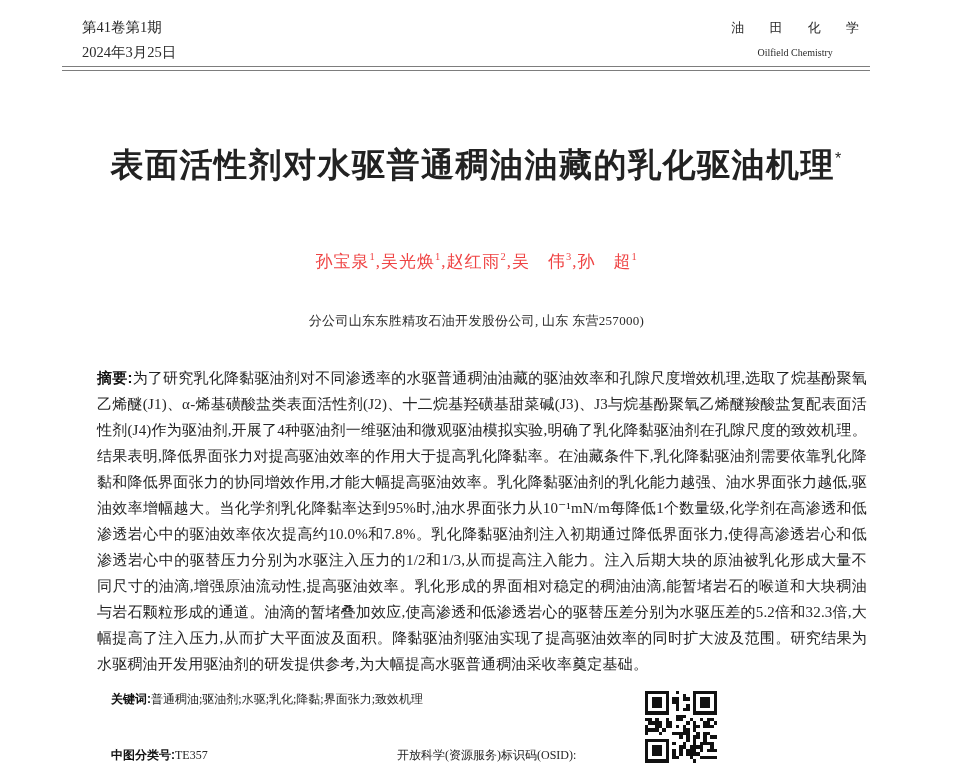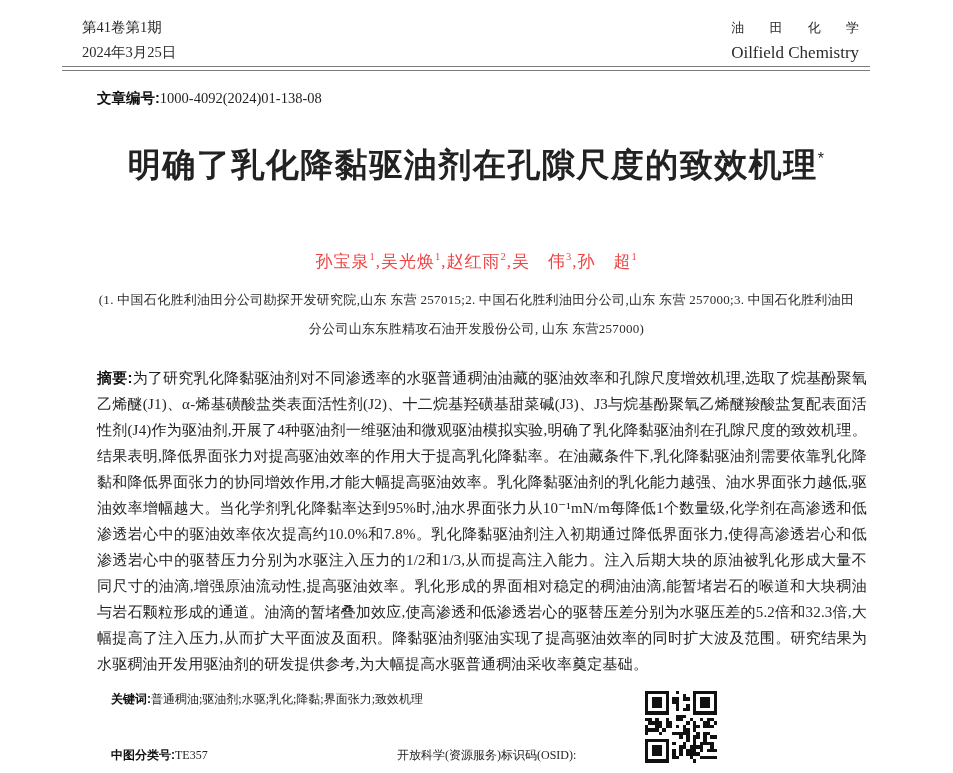--- a/index.html
+++ b/index.html
@@ -13,21 +13,21 @@
   }
   
   .header-row{
     position:absolute;top:15px;left:62px;width:808px;
     display:flex;justify-content:space-between;align-items:flex-start;
     font-size:14.5px;line-height:25px;color:#2a2a2a;
   }
   .header-left{padding-left:20px;text-align:left;}
   .header-center{text-align:center;}
   .journal-cn{font-size:13px;letter-spacing:11px;padding-left:11px;}
-  .journal-en{font-size:17px;}
+  .journal-en{font-size:10px;}
   .header-right{padding-right:22px;text-align:left;}
   .pre{white-space:pre;}
   .double-rule{
     position:absolute;top:66px;left:62px;width:808px;height:3px;
     border-top:1.5px solid #7d7d7d;border-bottom:1.5px solid #7d7d7d;
   }
   
   .article-no{position:absolute;top:89px;left:97px;font-size:14.5px;}
   .label-b{font-family:"Liberation Sans","DejaVu Sans",sans-serif;font-weight:700;color:#111;}
   .paper-title{
@@ -40,21 +40,21 @@
   .authors-line{
     position:absolute;top:230px;left:0;width:953px;
     text-align:center;font-size:17px;letter-spacing:1px;color:#ef4444;margin-top:20px;
   }
   .authors-line sup{font-size:10.5px;}
   .affil{
     position:absolute;left:0;width:953px;text-align:center;
     font-size:13px;color:#2a2a2a;letter-spacing:.3px;
   }
   .affil-1{top:291px;}
-  .affil-2{top:320px;}
+  .affil-2{top:312px;}
   
   .abstract{
     position:absolute;top:357px;left:97px;width:770px;
     font-size:15px;line-height:26px;text-align:justify;
     color:#242424;letter-spacing:.2px;margin-top:8px;
   }
   .meta-row{position:absolute;left:111px;font-size:12px;color:#242424;}
   .kw-row{top:691px;}
   .code-row{top:719px;}
   .clc-row{top:747px;}
@@ -74,31 +74,27 @@
       <div>第41卷第1期</div>
       <div>2024年3月25日</div>
     </div>
     <div class="header-center">
       <div class="journal-cn">油 田 化 学</div>
       <div class="journal-en">Oilfield Chemistry</div>
     </div>
   </div>
   <div class="double-rule"></div>
 
-  <div class="article-no">
-    <span class="label-b">文章编号:</span><span>1000-4092(2024)01-138-08</span>
-  </div>
-
-  <h1 class="paper-title"><span>明确了乳化降黏驱油剂在孔隙尺度的致效机理</span><sup>*</sup></h1>
+
+  <h1 class="paper-title"><span>表面活性剂对水驱普通稠油油藏的乳化驱油机理</span><sup>*</sup></h1>
 
   <div class="authors-line">
     <span><span>孙宝泉</span><sup>1</sup><span>,</span></span><span><span>吴光焕</span><sup>1</sup><span>,</span></span><span><span>赵红雨</span><sup>2</sup><span>,</span></span><span><span>吴　伟</span><sup>3</sup><span>,</span></span><span><span>孙　超</span><sup>1</sup><span></span></span>
   </div>
 
-  <div class="affil affil-1">(1. 中国石化胜利油田分公司勘探开发研究院,山东 东营 257015;2. 中国石化胜利油田分公司,山东 东营 257000;3. 中国石化胜利油田</div>
   <div class="affil affil-2">分公司山东东胜精攻石油开发股份公司, 山东 东营257000)</div>
 
   <div class="abstract">
     <span class="label-b">摘要:</span><span>为了研究乳化降黏驱油剂对不同渗透率的水驱普通稠油油藏的驱油效率和孔隙尺度增效机理,选取了烷基酚聚氧乙烯醚(J1)、α-烯基磺酸盐类表面活性剂(J2)、十二烷基羟磺基甜菜碱(J3)、J3与烷基酚聚氧乙烯醚羧酸盐复配表面活性剂(J4)作为驱油剂,开展了4种驱油剂一维驱油和微观驱油模拟实验,明确了乳化降黏驱油剂在孔隙尺度的致效机理。结果表明,降低界面张力对提高驱油效率的作用大于提高乳化降黏率。在油藏条件下,乳化降黏驱油剂需要依靠乳化降黏和降低界面张力的协同增效作用,才能大幅提高驱油效率。乳化降黏驱油剂的乳化能力越强、油水界面张力越低,驱油效率增幅越大。当化学剂乳化降黏率达到95%时,油水界面张力从10⁻¹mN/m每降低1个数量级,化学剂在高渗透和低渗透岩心中的驱油效率依次提高约10.0%和7.8%。乳化降黏驱油剂注入初期通过降低界面张力,使得高渗透岩心和低渗透岩心中的驱替压力分别为水驱注入压力的1/2和1/3,从而提高注入能力。注入后期大块的原油被乳化形成大量不同尺寸的油滴,增强原油流动性,提高驱油效率。乳化形成的界面相对稳定的稠油油滴,能暂堵岩石的喉道和大块稠油与岩石颗粒形成的通道。油滴的暂堵叠加效应,使高渗透和低渗透岩心的驱替压差分别为水驱压差的5.2倍和32.3倍,大幅提高了注入压力,从而扩大平面波及面积。降黏驱油剂驱油实现了提高驱油效率的同时扩大波及范围。研究结果为水驱稠油开发用驱油剂的研发提供参考,为大幅提高水驱普通稠油采收率奠定基础。</span>
   </div>
 
   <div class="meta-row kw-row">
     <span class="label-b">关键词:</span><span>普通稠油;驱油剂;水驱;乳化;降黏;界面张力;致效机理</span>
   </div>
 

